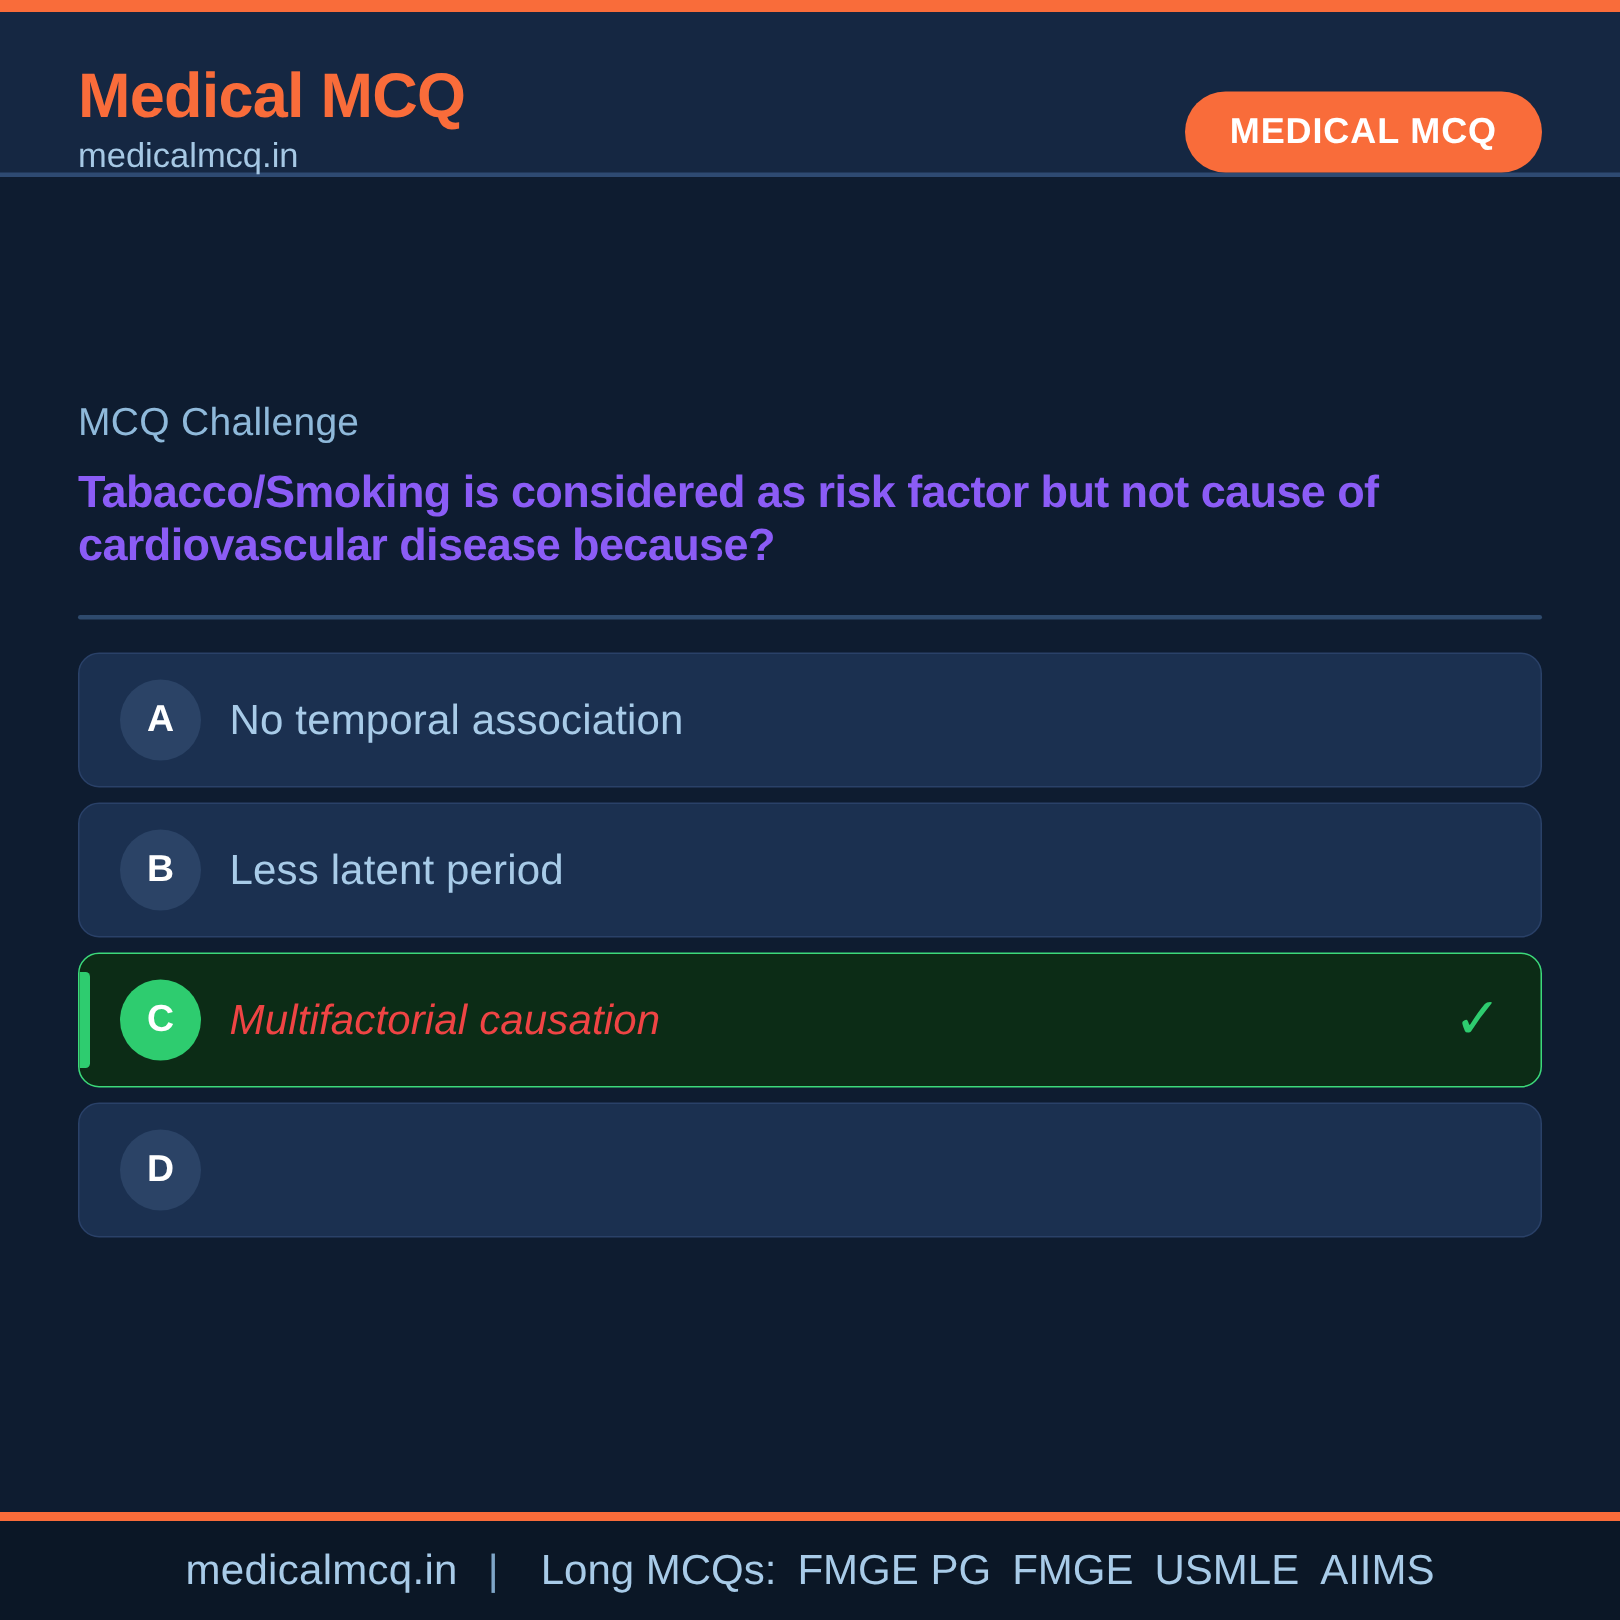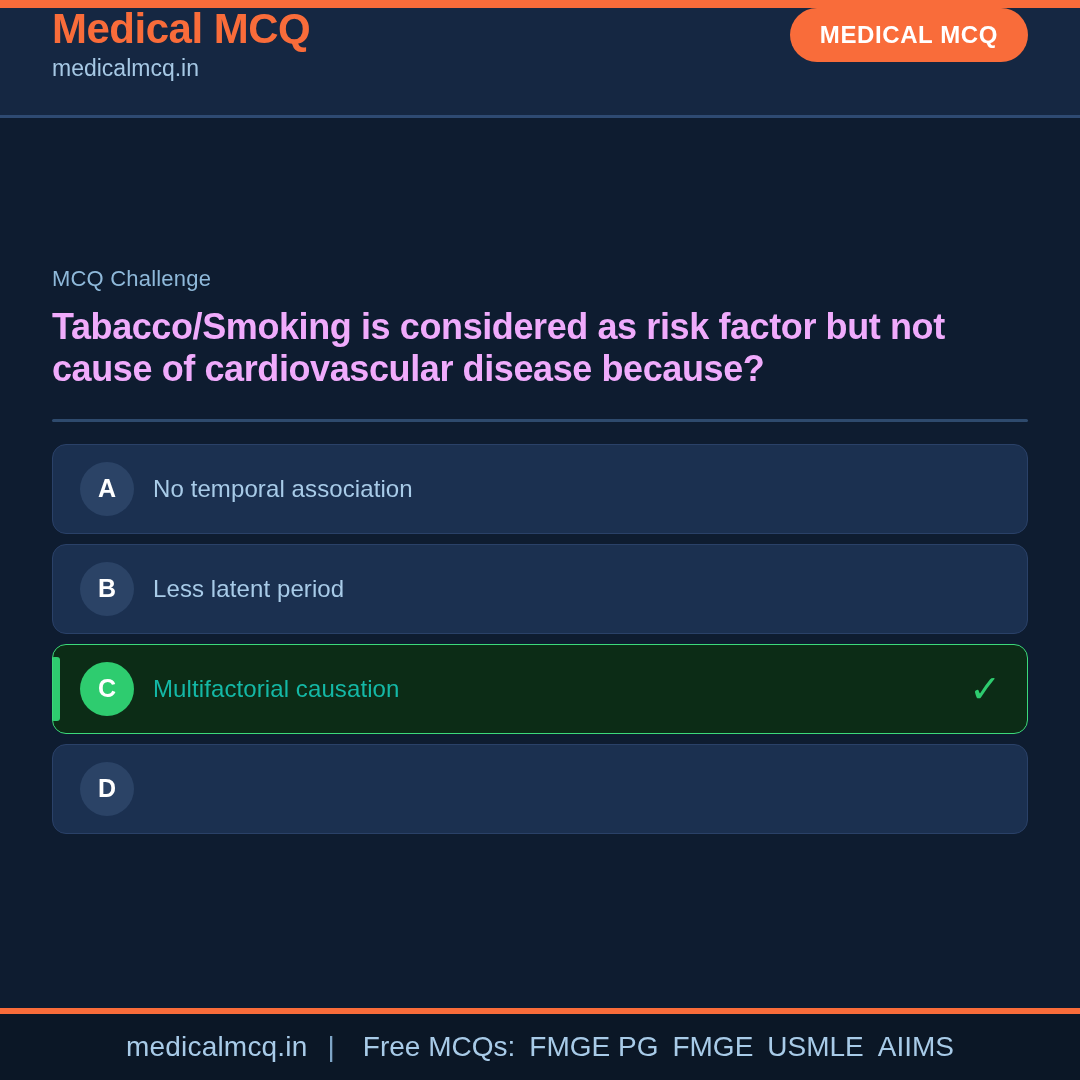--- a/index.html
+++ b/index.html
@@ -35,21 +35,21 @@
   .header {
     flex: 0 0 auto;
     height: 110px;
     background: #152742;
     border-bottom: 3px solid #2c4straight;
     border-bottom: 3px solid #2e4straight;
     border-bottom: 3px solid #2d4straight;
     border-bottom: 3px solid #2e4a72;
     box-sizing: border-box;
     display: flex;
-    align-items: flex-start;
+    align-items: flex-end;
     justify-content: space-between;
     padding: 0 52px;
   }
   .brand {
     display: flex;
     flex-direction: column;
     justify-content: center;
     line-height: 1;
   }
   .brand-title {
@@ -81,30 +81,30 @@
     position: relative;
     padding: 0 52px;
     box-sizing: border-box;
     display: flex;
     flex-direction: column;
   }
   .q-block {
     margin-top: 148px;
   }
   .eyebrow {
-    font-size: 22px;
+    font-size: 26px;
     color: #8fb9da;
     margin-bottom: 14px;
     letter-spacing: 0.2px;
   }
   .question {
-    font-size: 36px;
+    font-size: 30px;
     line-height: 1.18;
     font-weight: bold;
-    color: #f0abfc;
+    color: #8b5cf6;
     letter-spacing: -0.4px;
     margin: 0;
     max-width: 990px;
   }
   .q-divider {
     margin-top: 28px;
     height: 3px;
     background: #2e4a6d;
     width: 976px;
     border-radius: 2px;
@@ -139,21 +139,21 @@
     background: #2b4366;
     color: #ffffff;
     font-size: 25px;
     font-weight: bold;
     display: flex;
     align-items: center;
     justify-content: center;
     margin-right: 19px;
   }
   .option .otext {
-    font-size: 24px;
+    font-size: 28px;
     color: #a8cbe8;
     letter-spacing: 0.1px;
     white-space: nowrap;
   }
   .option .check {
     margin-left: auto;
     font-size: 38px;
     color: #2ecc6f;
     line-height: 1;
     visibility: hidden;
@@ -171,21 +171,22 @@
     bottom: 12px;
     width: 7px;
     background: #2ecc6f;
     border-radius: 0 3px 3px 0;
   }
   .option.correct .badge {
     background: #2ecc6f;
     color: #ffffff;
   }
   .option.correct .otext {
-    color: #14b8a6;
+    color: #ef4444;
+    font-style: italic;
   }
   .option.correct .check {
     visibility: visible;
   }
 
   
   .footer-wrap {
     flex: 0 0 auto;
     margin-top: auto;
   }
@@ -275,18 +276,18 @@
 
     </div>
   </div>
 
   <div class="footer-wrap">
     <div class="footer-accent"></div>
     <div class="footer">
       <div class="footer-text">medicalmcq.in</div>
       <div class="footer-sep">|</div>
       <div class="footer-tags">
-        <span>Free MCQs:</span><span>FMGE PG</span><span>FMGE</span><span>USMLE</span><span>AIIMS</span>
+        <span>Long MCQs:</span><span>FMGE PG</span><span>FMGE</span><span>USMLE</span><span>AIIMS</span>
       </div>
     </div>
   </div>
 
 </div>
 
 </body></html>

